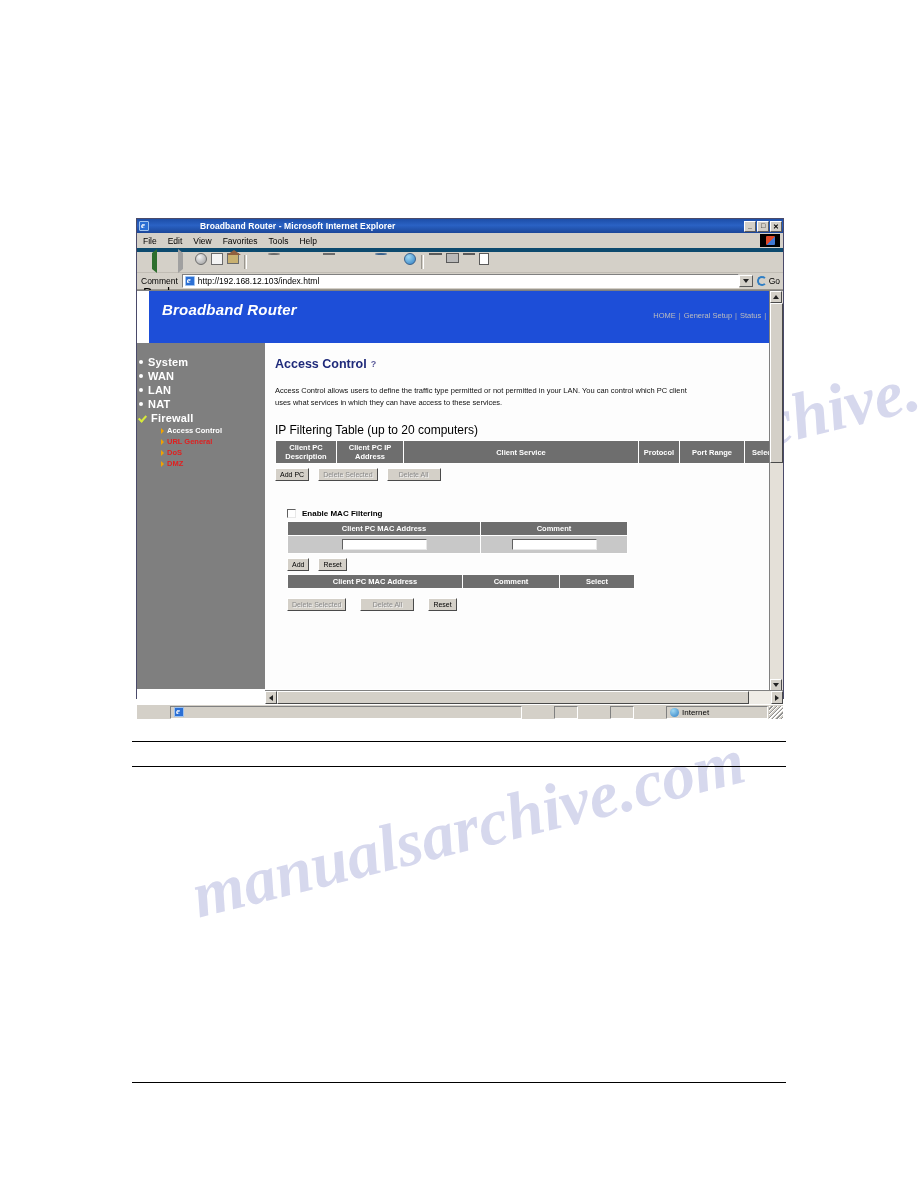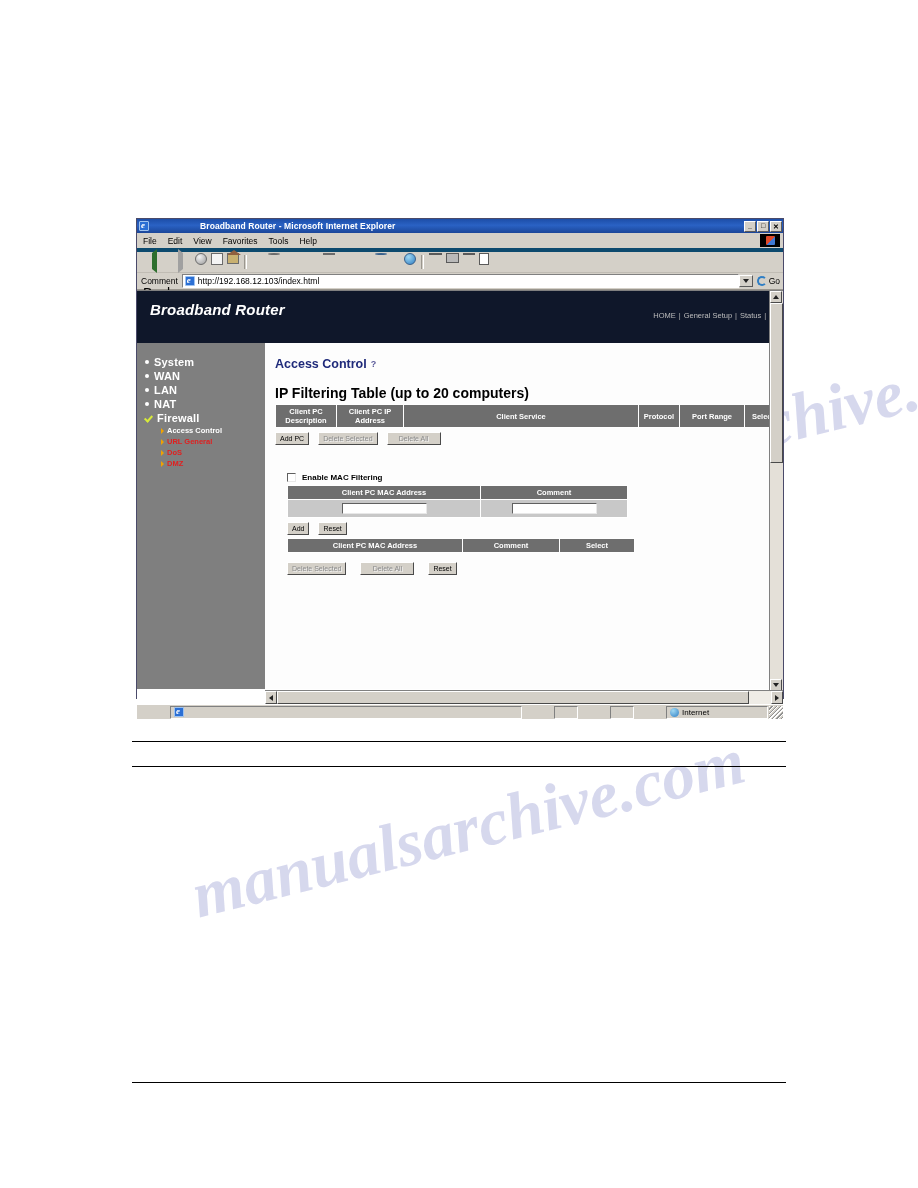--- a/index.html
+++ b/index.html
@@ -347,22 +347,23 @@
     position: relative;
     height: 413px;
     background: #fff;
     border-top: 1px solid #808080;
     overflow: hidden;
   }
 
   
   .router-banner {
     height: 52px;
-    background: #0f172a;
-    position: relative;
+    background: #1d4ed8;
+    position: relative;
+    margin-left: 12px;
   }
   .router-title {
     position: absolute;
     left: 13px;
     top: 10px;
     color: #ffffff;
     font-size: 15px;
     font-weight: bold;
     font-style: italic;
     font-family: "Liberation Sans", sans-serif;
@@ -390,21 +391,21 @@
     width: 128px;
     background: #7f7f7f;
     padding-top: 12px;
     box-sizing: border-box;
     flex-shrink: 0;
   }
   .nav-item {
     display: flex;
     align-items: center;
     height: 14px;
-    padding-left: 8px;
+    padding-left: 2px;
     gap: 5px;
   }
   .nav-bullet {
     width: 4px; height: 4px;
     background: #ffffff;
     border-radius: 50%;
     flex-shrink: 0;
   }
   .nav-check {
     width: 7px; height: 7px;
@@ -477,22 +478,22 @@
   .content-desc {
     margin-top: 14px;
     font-size: 7.5px;
     color: #111;
     line-height: 12px;
     width: 424px;
     font-family: "Liberation Sans", sans-serif;
   }
 
   .section-label {
-    font-size: 14px;
-    font-weight: bold;
+    font-size: 12px;
+    font-weight: normal;
     color: #000;
     margin-top: 14px;
     font-family: "Liberation Sans", sans-serif;
   }
 
   
   .tbl {
     border-collapse: collapse;
     margin-top: 3px;
     table-layout: fixed;
@@ -826,20 +827,21 @@
         </div>
       </div>
 
       <div class="content">
 
         <div class="content-title">
           <span>Access Control</span>
           <span class="help-ico">?</span>
         </div>
 
+        <div class="content-desc">Access Control allows users to define the traffic type permitted or not permitted in your LAN. You can control which PC client uses what services in which they can have access to these services.</div>
 
         <div class="section-label">IP Filtering Table (up to 20 computers)</div>
         <table class="tbl">
           <thead>
             <tr>
               <th style="width:56px">Client PC Description</th>
               <th style="width:62px">Client PC IP Address</th>
               <th style="width:230px">Client Service</th>
               <th style="width:36px">Protocol</th>
               <th style="width:60px">Port Range</th>

